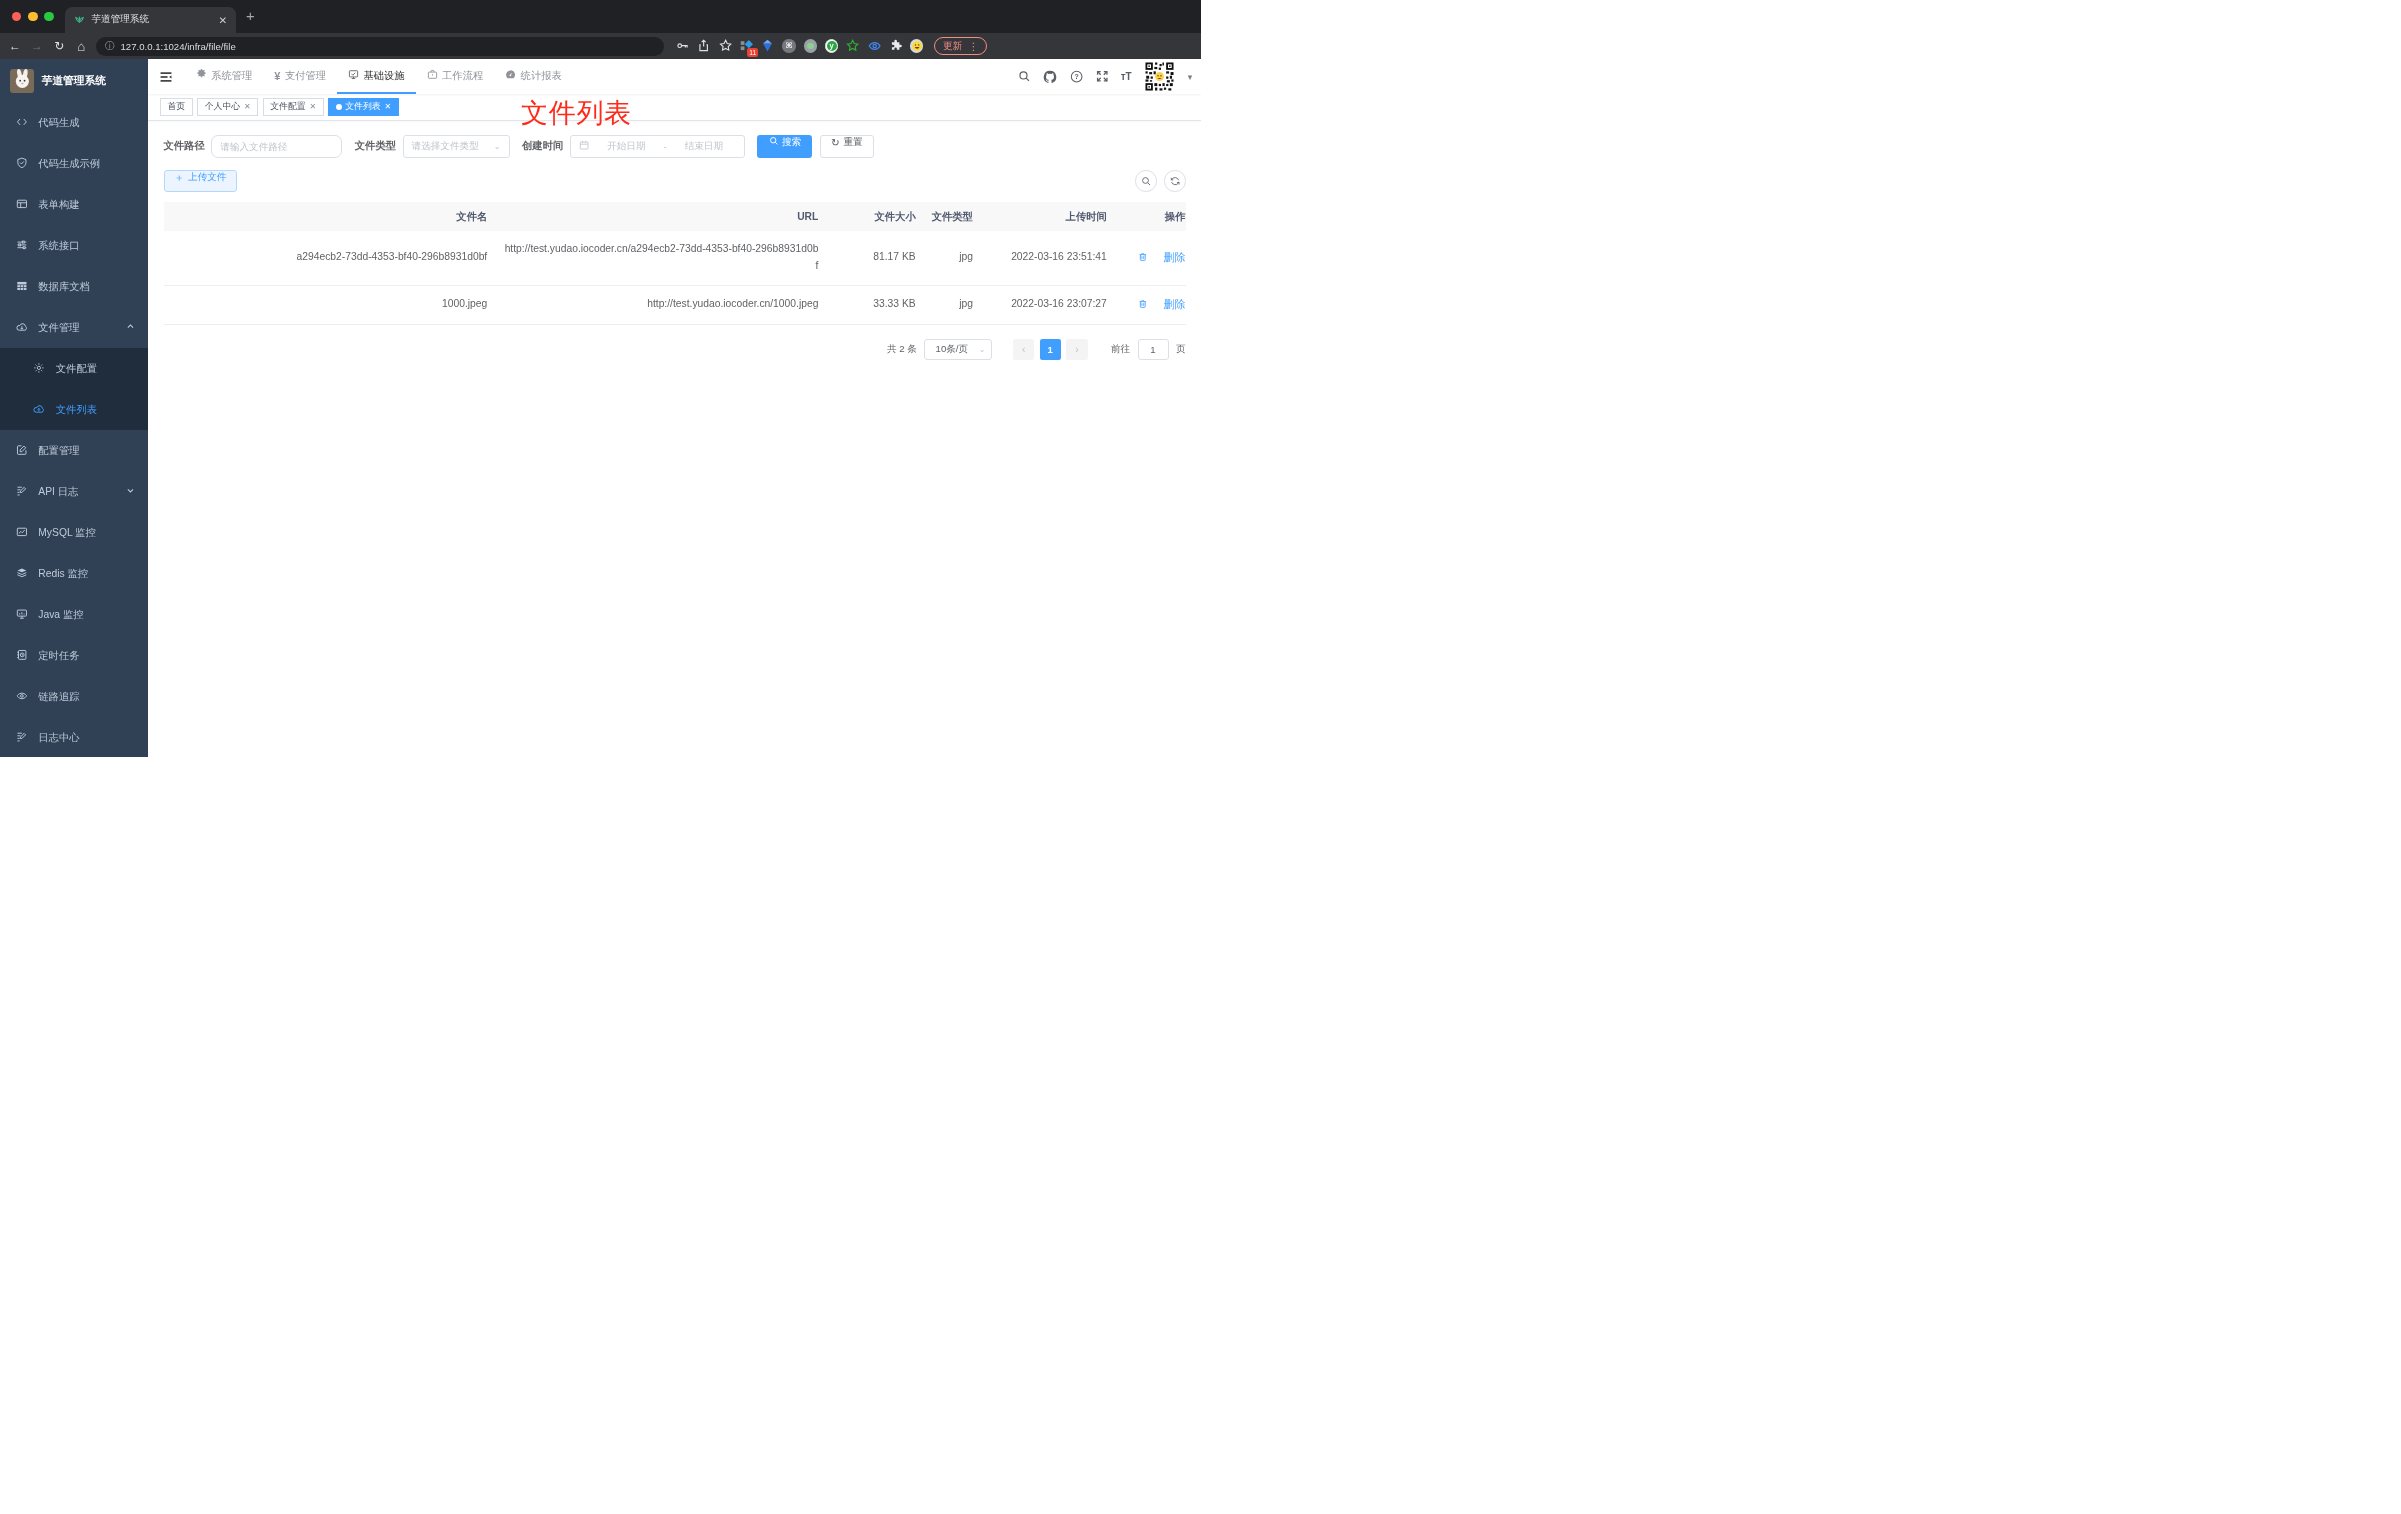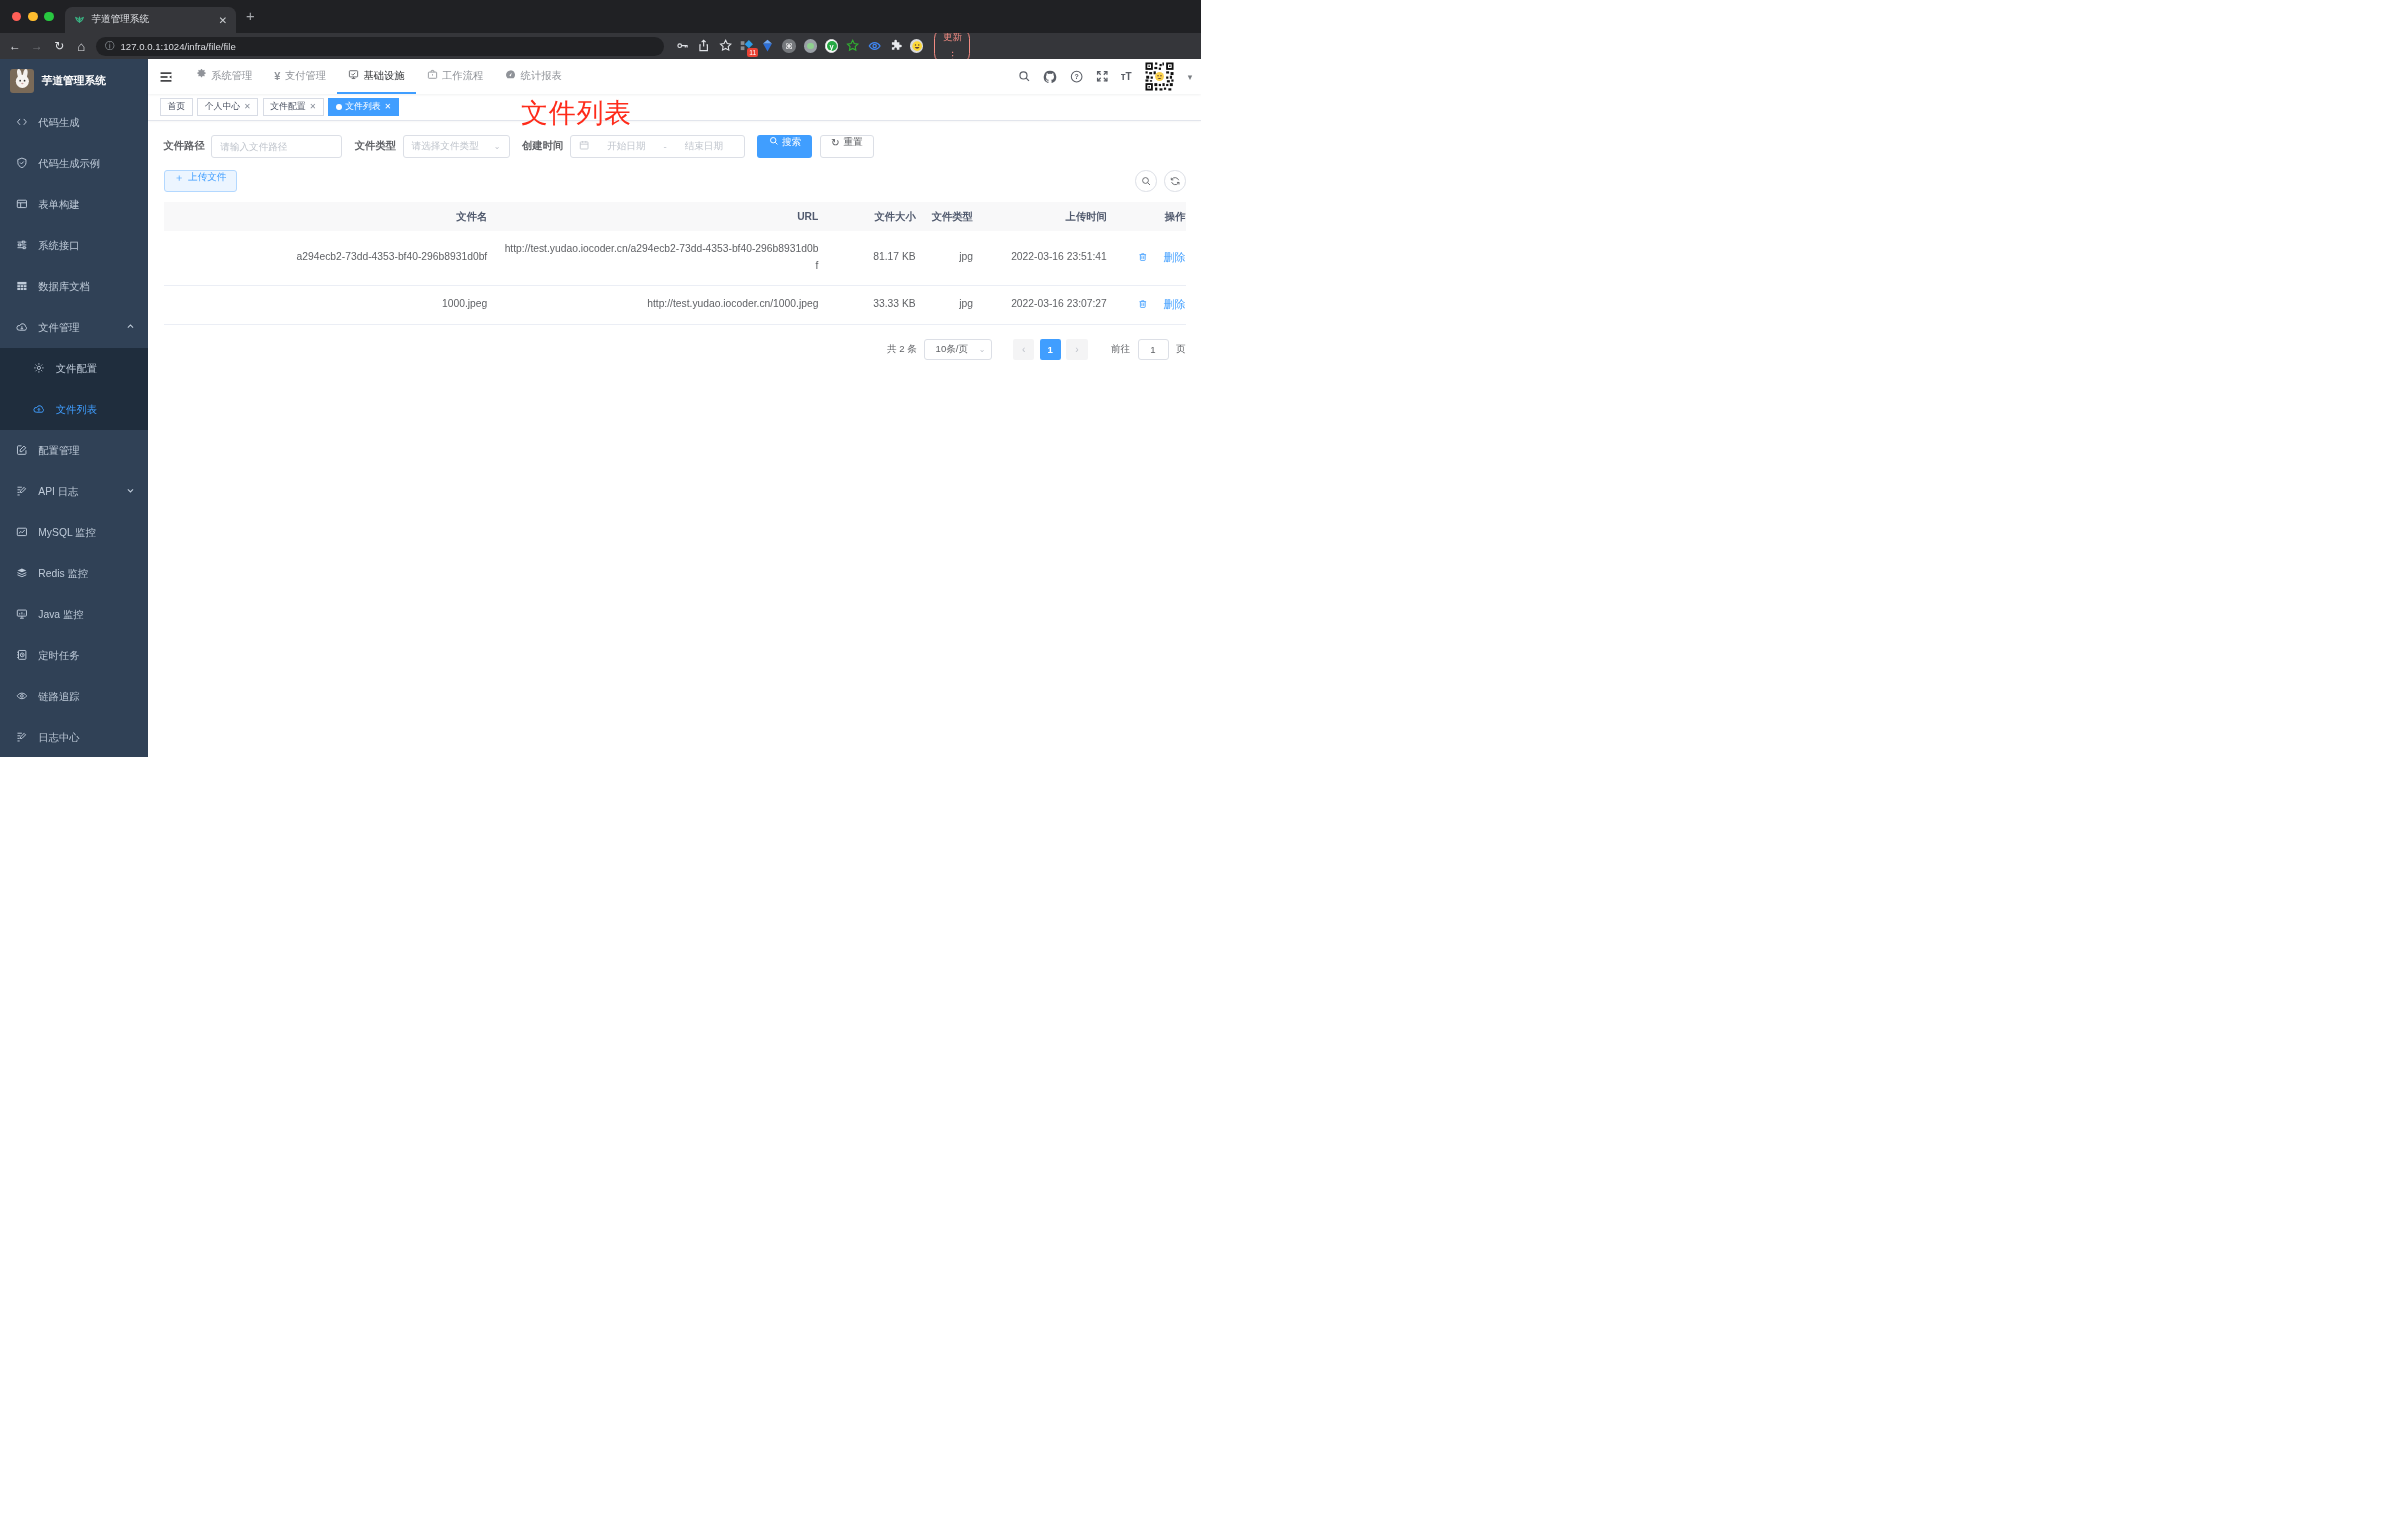--- a/index.html
+++ b/index.html
@@ -24,21 +24,21 @@
   .urlbar { flex:0 0 568px; height:19px; background:#202124; border-radius:9.6px; display:flex;
             align-items:center; gap:5.9px; padding:0 8.9px; color:#dadce0; font-size:9.6px; }
   .info-ico { color:#9aa0a6; font-size:9.6px; }
   .tb-right { display:flex; align-items:center; gap:8px; margin-left:4.4px; }
   .tb-right svg { display:block; }
   .ext { position:relative; width:13.3px; height:13.3px; display:flex; align-items:center; justify-content:center; }
   .badge { position:absolute; right:-5.2px; bottom:-4.4px; background:#e94235; color:#fff; font-size:6.6px;
            padding:0.7px 2.2px; border-radius:2.2px; line-height:7.4px; }
   .circle-ext { width:13.3px; height:13.3px; border-radius:50%; display:flex; align-items:center; justify-content:center; font-size:8px; }
   .update-btn { display:flex; align-items:center; gap:5.9px; border:1.5px solid #f28b82; border-radius:10.3px;
-                color:#f28b82; font-size:9.6px; padding:1.5px 7.4px; margin-left:3px;flex-direction:column; }
+                color:#f28b82; font-size:9.6px; padding:1.5px 7.4px; margin-left:3px; }
   .menu-dots { color:#f28b82; font-size:10.3px; letter-spacing:0; }
 
   
   .app { position:absolute; top:59px; left:0; right:0; bottom:0; display:flex; }
 
   
   .sidebar { width:148px; background:#304156; color:#bfcbd9; flex-shrink:0; overflow:hidden; }
   .logo-row { height:43px; display:flex; align-items:center; gap:7.4px; padding-left:10.3px; }
   .logo-img { width:24px; height:24px; border-radius:3px; overflow:hidden; flex-shrink:0; }
   .logo-title { color:#fff; font-size:10.7px; font-weight:bold; }
@@ -78,21 +78,21 @@
 
   
   .content { flex:1; padding:14px 15.5px; position:relative; background:#fff; }
   .filter-row { display:flex; align-items:center; font-size:10.3px; color:#606266; }
   .f-label { font-weight:bold; color:#606266; margin-right:6.6px; }
   .f-gap { margin-left:12.5px; }
   .el-input { height:23px; border:0.7px solid #dcdfe6; border-radius:3px; display:flex; align-items:center;
               padding:0 8px; color:#bfc4cc; font-size:9.6px; background:#fff; }
   .el-input input { border:none; outline:none; width:100%; font-size:9.6px; color:#606266; background:transparent; font-family:inherit; }
   .el-input input::placeholder { color:#bfc4cc; }
-  .w-path { width:131px; } .w-type { width:107px; justify-content:space-between; }
+  .w-path { width:131px;border-radius:7px; } .w-type { width:107px; justify-content:space-between; }
   .w-date { width:175px; gap:5.2px; }
   .sel-caret { color:#c0c4cc; font-size:8px; }
   .date-ph { flex:1; text-align:center; color:#bfc4cc; }
   .date-sep { color:#bfc4cc; }
   .btn { height:23px; display:flex; gap:3.7px; border-radius:3px; font-size:9.6px;
          padding:0 10.3px; border:0.7px solid transparent; }
   .btn-primary { background:#409eff; color:#fff; margin-left:12.5px; }
   .btn-plain { background:#fff; border-color:#dcdfe6; color:#606266; margin-left:7.4px; }
   .btn-upload { background:#ecf5ff; border:0.7px solid #b3d8ff; color:#409eff; padding:0 9.6px; height:22px; }
 

